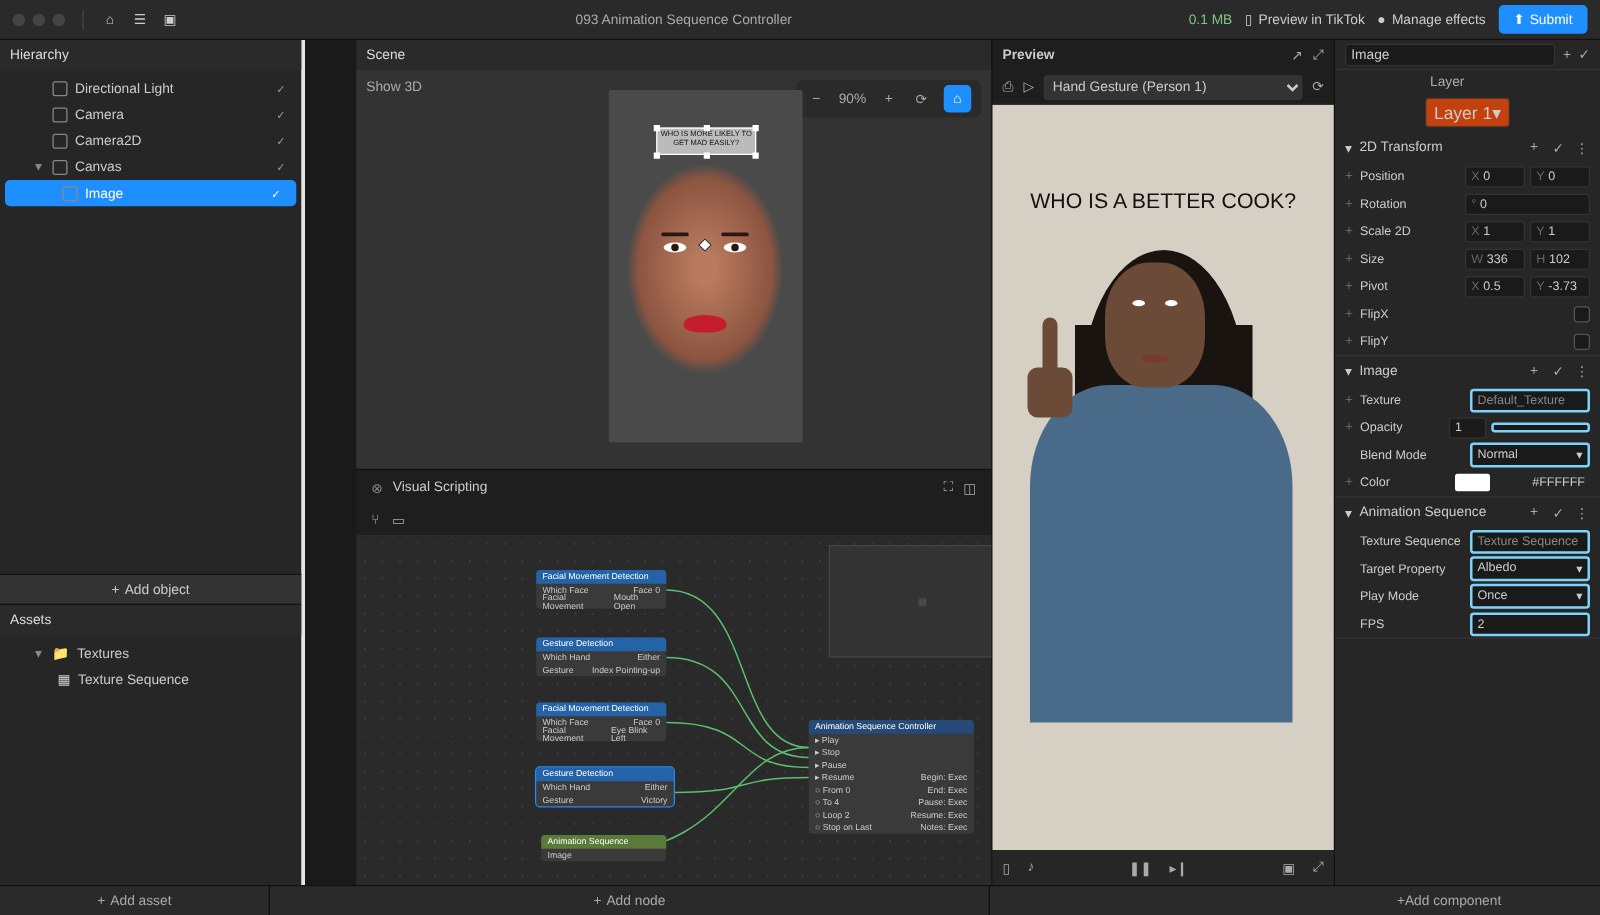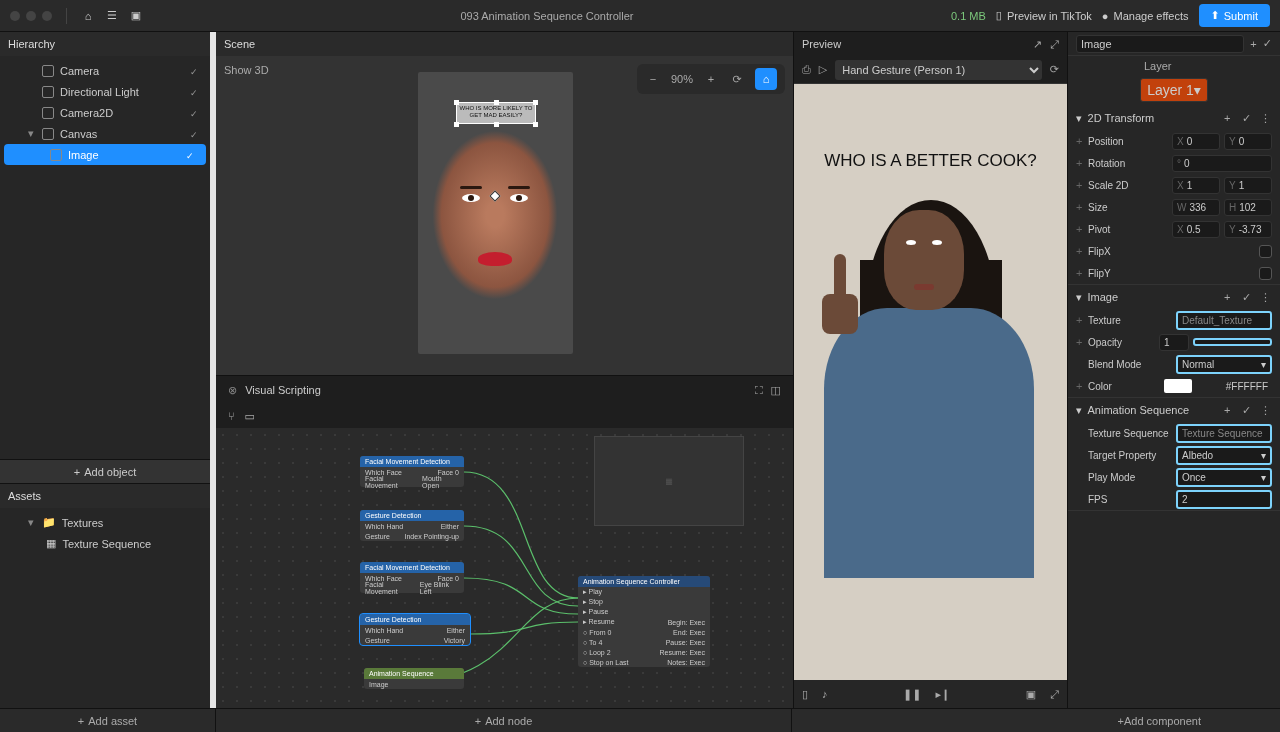--- a/index.html
+++ b/index.html
@@ -7,35 +7,35 @@
 .topbar { height: 32px; background: #2a2a2a; display: flex; align-items: center; padding: 0 10px; gap: 10px; border-bottom: 1px solid #111; }
 .traffic { display: flex; gap: 6px; }
 .traffic span { width: 10px; height: 10px; border-radius: 50%; background: #444; display: block; }
 .topbar .sep { width: 1px; height: 16px; background: #444; margin: 0 4px; }
 .topbar .title { flex: 1; text-align: center; color: #aaa; }
 .topbar .size { color: #7cc97c; }
 .topbar .btn { display: flex; align-items: center; gap: 5px; color: #ccc; cursor: pointer; }
 .submit { background: #1f8fff; color: #fff; padding: 5px 12px; border-radius: 4px; display: flex; align-items: center; gap: 4px; }
 .icon { width: 14px; height: 14px; display: inline-flex; align-items: center; justify-content: center; }
 .main { flex: 1; display: flex; min-height: 0; }
-.left { width: 216px; display: flex; flex-direction: column; background: #262626; border-right: 6px solid #e5e5e5; justify-content: flex-end; }
+.left { width: 244px; display: flex; flex-direction: column; background: #262626; border-right: 3px solid #e5e5e5; justify-content: flex-end; }
 .panel-header { height: 24px; display: flex; align-items: center; padding: 0 8px; font-weight: 500; color: #ddd; background: #2a2a2a; }
 .tree { flex: 1; padding: 4px 0; overflow: auto; }
 .tree-item { display: flex; align-items: center; height: 21px; padding: 0 8px; gap: 6px; cursor: pointer; }
 .tree-item.indent1 { padding-left: 28px; }
 .tree-item.indent2 { padding-left: 46px; }
 .tree-item.selected { background: #1f8fff; color: #fff; border-radius: 4px; margin: 0 4px; }
 .tree-item .chk { margin-left: auto; width: 12px; height: 12px; display: inline-block; }
 .chk::before { content: "✓"; font-size: 9px; color: #999; }
 .tree-item.selected .chk::before { color: #fff; }
 .caret { width: 8px; display: inline-block; color: #888; }
 .obj-icon { width: 12px; height: 12px; border: 1px solid #888; border-radius: 2px; display: inline-block; }
 .add-btn { height: 24px; background: #333; display: flex; align-items: center; justify-content: center; gap: 4px; cursor: pointer; border-top: 1px solid #111; }
 .assets { border-top: 1px solid #111; }
-.center { flex: 1; display: flex; flex-direction: column; min-width: 0; }
+.center { flex: 1; display: flex; flex-direction: column; min-width: 0; margin-left: 41px; }
 .scene-panel { height: 344px; display: flex; flex-direction: column; background: #1e1e1e; border-bottom: 1px solid #111; }
 .scene-body { flex: 1; position: relative; background: #333; }
 .scene-toolbar { position: absolute; top: 8px; left: 8px; color: #aaa; }
 .viewport-ctrl { position: absolute; top: 8px; right: 8px; display: flex; align-items: center; gap: 10px; background: #2a2a2a; padding: 4px 8px; border-radius: 6px; }
 .viewport-ctrl .zoom { color: #aaa; }
 .viewport-ctrl .ibtn { width: 16px; height: 16px; display: flex; align-items: center; justify-content: center; color: #aaa; cursor: pointer; }
 .viewport-ctrl .home { background: #1f8fff; width: 22px; height: 22px; border-radius: 4px; color: #fff; display:flex; align-items:center; justify-content:center;}
 .canvas-mock { position: absolute; left: 202px; top: 16px; width: 155px; height: 282px; background: #4a4a4a; border-radius: 2px; }
 .canvas-mock .txtbox { position: absolute; top: 30px; left: 38px; width: 80px; height: 22px; background: #bbb; border: 1px solid #fff; font-size: 6px; color: #111; text-align: center; padding: 2px; line-height: 7px; }
 .handle { position: absolute; width: 5px; height: 5px; background: #fff; }
@@ -139,27 +139,27 @@
 </div>
 
 <div class="main">
 
   <div class="left">
     <div class="panel-header">Hierarchy</div>
     <div class="tree">
       <div class="tree-item indent1">
           <span class="caret"></span>
           <span class="obj-icon"></span>
-          <span>Camera</span>
+          <span>Directional Light</span>
           <span class="chk"></span>
         </div>
       <div class="tree-item indent1">
           <span class="caret"></span>
           <span class="obj-icon"></span>
-          <span>Directional Light</span>
+          <span>Camera</span>
           <span class="chk"></span>
         </div>
       <div class="tree-item indent1">
           <span class="caret"></span>
           <span class="obj-icon"></span>
           <span>Camera2D</span>
           <span class="chk"></span>
         </div>
       <div class="tree-item indent1">
           <span class="caret">▾</span>
@@ -330,21 +330,21 @@
               <span>○ <span>Stop on Last</span></span>
               <span>Notes: Exec</span>
             </div>
         </div>
       </div>
     </div>
   </div>
 
   <div class="right-prev">
     <div class="prev-header">
-      <span style="font-weight:400;text-align:right;">Preview</span>
+      <span style="font-weight:700;text-align:right;">Preview</span>
       <span class="spacer"></span>
       <span style="color:#aaa;">↗</span>
       <span style="color:#aaa;">⤢</span>
     </div>
     <div class="prev-sub">
       <span style="color:#aaa;">⎙</span>
       <span style="color:#aaa;">▷</span>
       <select><option>Hand Gesture (Person 1)</option></select>
       <span style="color:#aaa;">⟳</span>
     </div>

